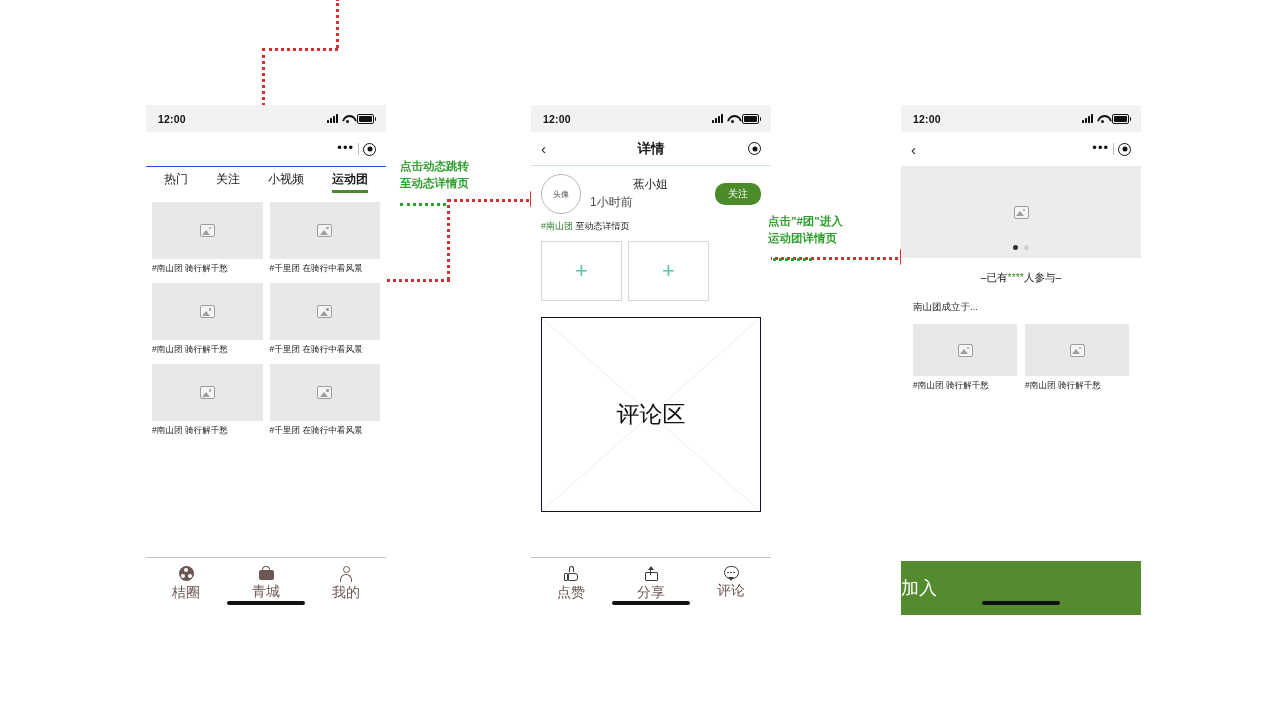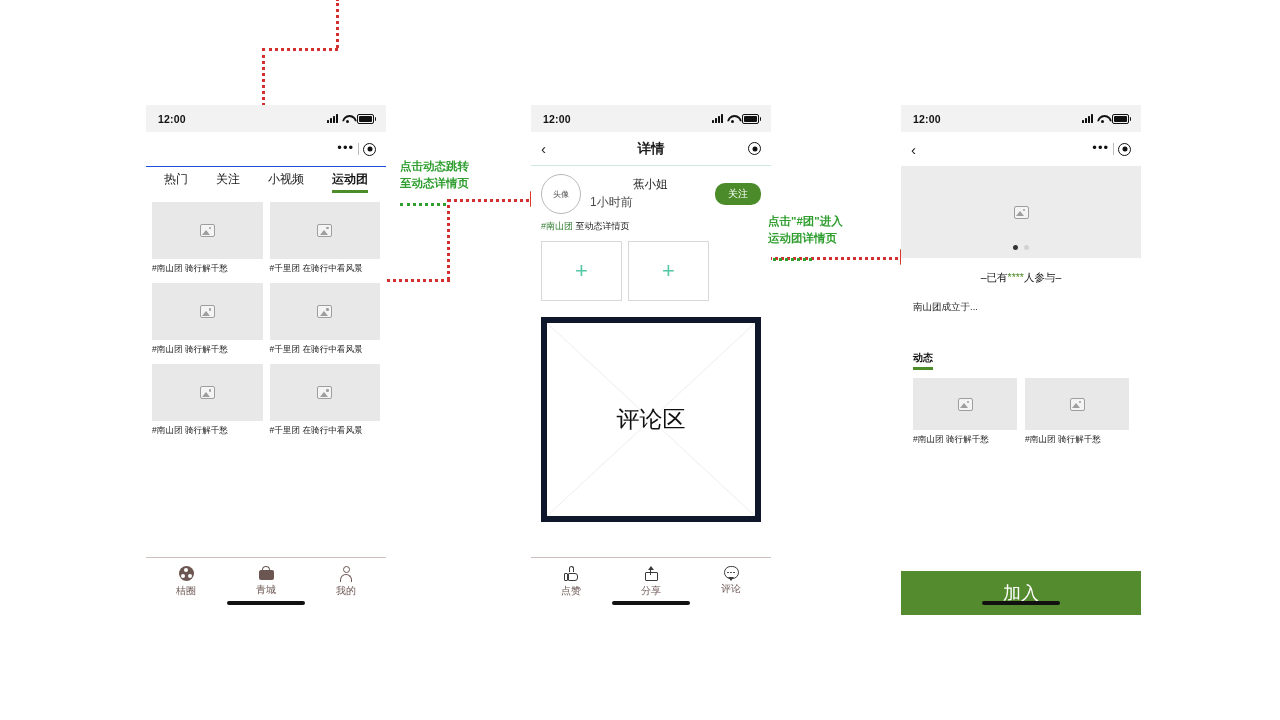--- a/index.html
+++ b/index.html
@@ -94,21 +94,21 @@
   }
   .cap{font-size:8.6px;color:#222;margin-top:4px;line-height:1.3;white-space:nowrap;}
 
   
   .tabbar{
     position:absolute;left:0;right:0;bottom:0;height:58px;border-top:1px solid #cdbfbb;
     background:#fff;display:flex;align-items:flex-start;justify-content:space-around;
     padding-top:8px;box-sizing:border-box;
   }
   .tabbar .tb-item{display:flex;flex-direction:column;align-items:center;gap:3px;width:56px;}
-  .tb-label{font-size:10px;color:#6b5652;}
+  .tb-label{font-size:14px;color:#6b5652;}
   .home-ind{
     position:absolute;left:50%;bottom:10px;transform:translateX(-50%);
     width:78px;height:4px;background:#111;border-radius:2px;
   }
 
   
   .ic-circle{width:15px;height:15px;border-radius:50%;background:#6b5652;position:relative;}
   .ic-circle span{position:absolute;width:4px;height:4px;border-radius:50%;background:#fff;}
   .ic-circle span:nth-child(1){left:5.5px;top:2px;}
   .ic-circle span:nth-child(2){left:2px;top:8px;}
@@ -157,21 +157,21 @@
   }
   .post-text{font-size:9px;color:#222;padding:0 10px;white-space:nowrap;}
   .post-text .hash{color:#2f7d2f;}
   .upload-row{display:flex;gap:6px;padding:8px 10px 0 10px;box-sizing:border-box;}
   .upload-box{
     width:79px;height:58px;border:1px solid #d8d8d8;background:#fff;
     display:flex;align-items:center;justify-content:center;
     color:#57c7a6;font-size:22px;line-height:1;font-weight:300;
   }
   .comment-area{
-    margin:16px 10px 0 10px;height:193px;border:6px solid #0f172a;background:#fff;
+    margin:16px 10px 0 10px;height:193px;border:1px solid #0f172a;background:#fff;
     position:relative;display:flex;align-items:center;justify-content:center;
   }
   .comment-area .xline{position:absolute;left:0;top:0;width:100%;height:100%;}
   .comment-label{font-size:23px;color:#111;position:relative;z-index:2;background:transparent;}
 
   
   .hero{
     height:92px;background:#ececec;position:relative;
     display:flex;align-items:center;justify-content:center;
   }
@@ -181,22 +181,22 @@
   .participants{text-align:center;font-size:10.5px;color:#111;margin-top:13px;}
   .participants .stars{color:#4b8b29;}
   .group-desc{font-size:9.5px;color:#222;padding:0 12px;margin-top:16px;}
   .sect-tabs{padding:0 12px;margin-top:33px;}
   .sect-tab{display:inline-block;font-size:10px;font-weight:bold;color:#111;padding-bottom:3px;position:relative;}
   .sect-tab::after{content:"";position:absolute;left:0;right:0;bottom:-2px;height:3px;background:#4b8b29;}
   .grid3{display:flex;gap:8px;padding:10px 12px 0 12px;box-sizing:border-box;}
   .grid3 .cell{flex:1;}
   .grid3 .ph-img{height:52px;}
   .join-btn{
-    position:absolute;left:0;right:0;bottom:0;height:44px;background:#558b2f;
-    display:flex;align-items:center;justify-content:center;
+    position:absolute;left:0;right:0;bottom:0;height:54px;background:#558b2f;
+    display:flex;align-items:center;
     color:#fff;font-size:18px;
   }
 
   
   .anno{position:absolute;color:#2f9e2f;font-weight:bold;font-size:11.5px;line-height:1.45;white-space:pre-line;}
   .dh{position:absolute;height:0;border-top:3px dotted #d32f2f;}
   .dv{position:absolute;width:0;border-left:3px dotted #d32f2f;}
   .dh-g{position:absolute;height:0;border-top:3px dotted #2f9e2f;}
   .arrow-down{
     position:absolute;width:0;height:0;
@@ -443,23 +443,20 @@
       <span class="dots-row">
         <i class="on"></i>
         <i></i>
       </span>
     </div>
 
     <div class="participants"><span>–已有</span><span class="stars">****</span><span>人参与–</span></div>
 
     <div class="group-desc">南山团成立于...</div>
 
-    <div class="sect-tabs">
-      <span class="sect-tab">动态</span>
-    </div>
 
     <div class="grid3">
       <div class="cell">
         <div class="ph-img">
             <span class="ph-glyph"></span>
           </div>
         <div class="cap">#南山团 骑行解千愁</div>
       </div>
       <div class="cell">
         <div class="ph-img">

